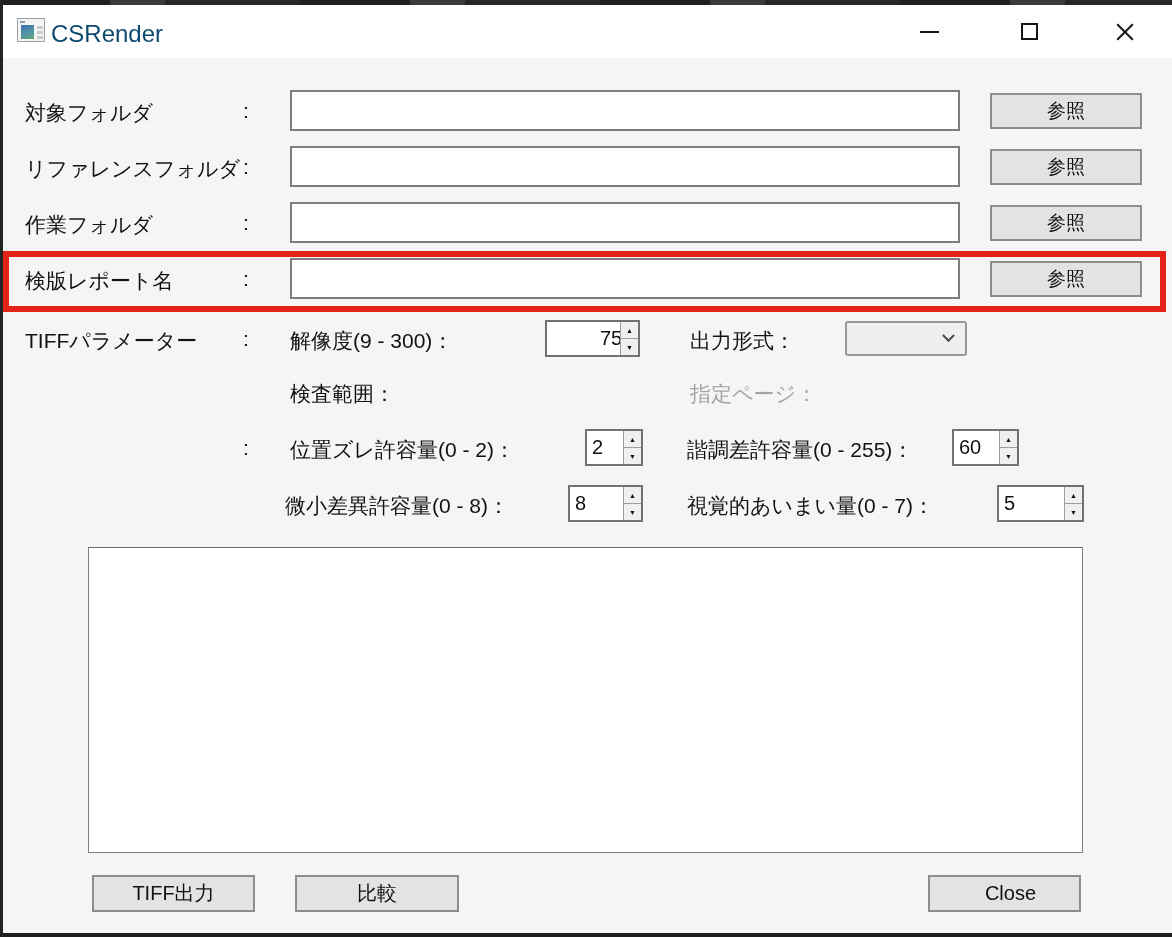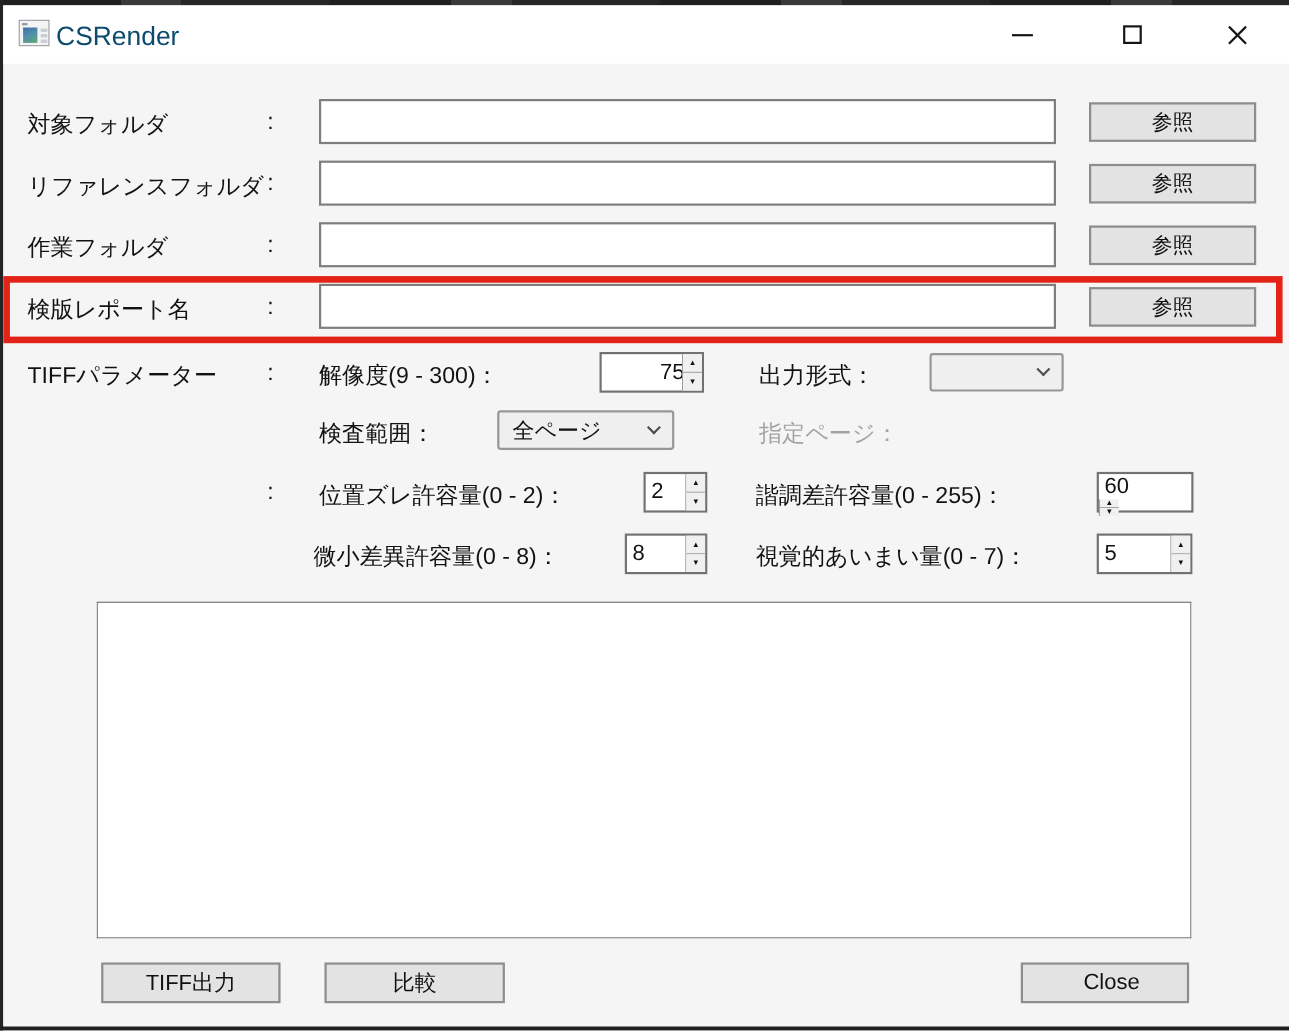--- a/index.html
+++ b/index.html
@@ -139,41 +139,37 @@
           </div>
       </div>
     </div>
     <div class="flabel" style="left:687px; top:322px;">出力形式：</div>
     <div class="combo" style="left:842px; top:316px; width:122px; height:35px;">
       <span></span>
       <span class="chev"></span>
     </div>
 
     <div class="flabel" style="left:287px; top:375px;">検査範囲：</div>
-    <div class="combo" style="left:449px; top:368px; width:161px; height:36px;">
-      <span>全ページ</span>
-      <span class="chev"></span>
-    </div>
     <div class="flabel gray" style="left:687px; top:375px;">指定ページ：</div>
 
     <div class="fcolon" style="top:431px;">:</div>
     <div class="flabel" style="left:287px; top:431px;">位置ズレ許容量(0 - 2)：</div>
     <div class="spin" style="left:582px; top:424px; width:58px; height:37px;">
       <input value="2" style="">
       <div class="spin-btns">
         <div class="spin-btn up">
             <span>▲</span>
           </div>
         <div class="spin-btn">
             <span>▼</span>
           </div>
       </div>
     </div>
     <div class="flabel" style="left:684px; top:431px;">諧調差許容量(0 - 255)：</div>
-    <div class="spin" style="left:994px; top:424px; width:88px; height:37px;flex-direction:column;">
+    <div class="spin" style="left:949px; top:424px; width:67px; height:37px;">
       <input value="60" style="">
       <div class="spin-btns">
         <div class="spin-btn up">
             <span>▲</span>
           </div>
         <div class="spin-btn">
             <span>▼</span>
           </div>
       </div>
     </div>

